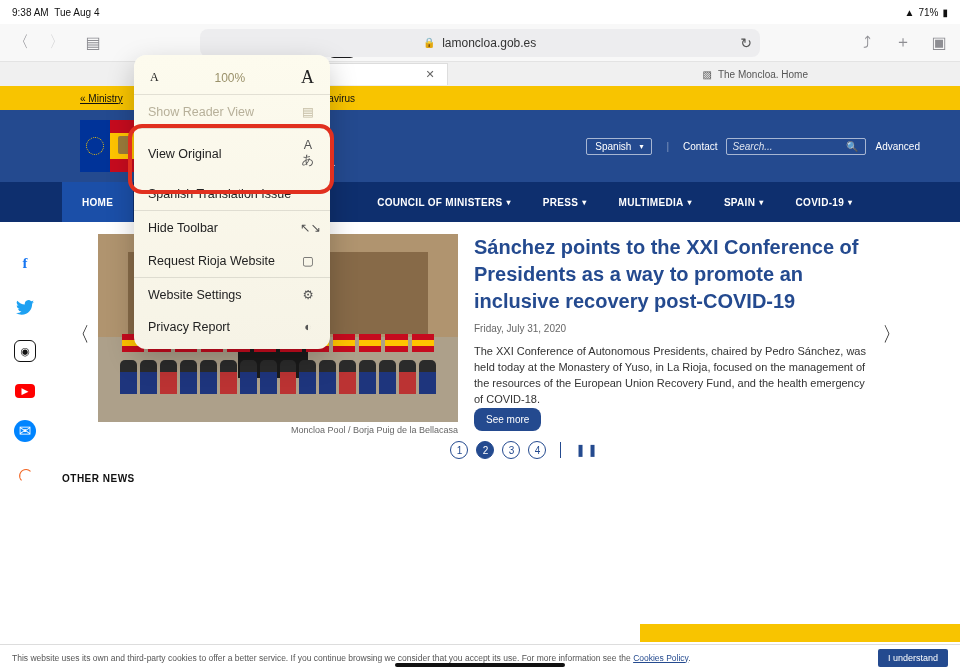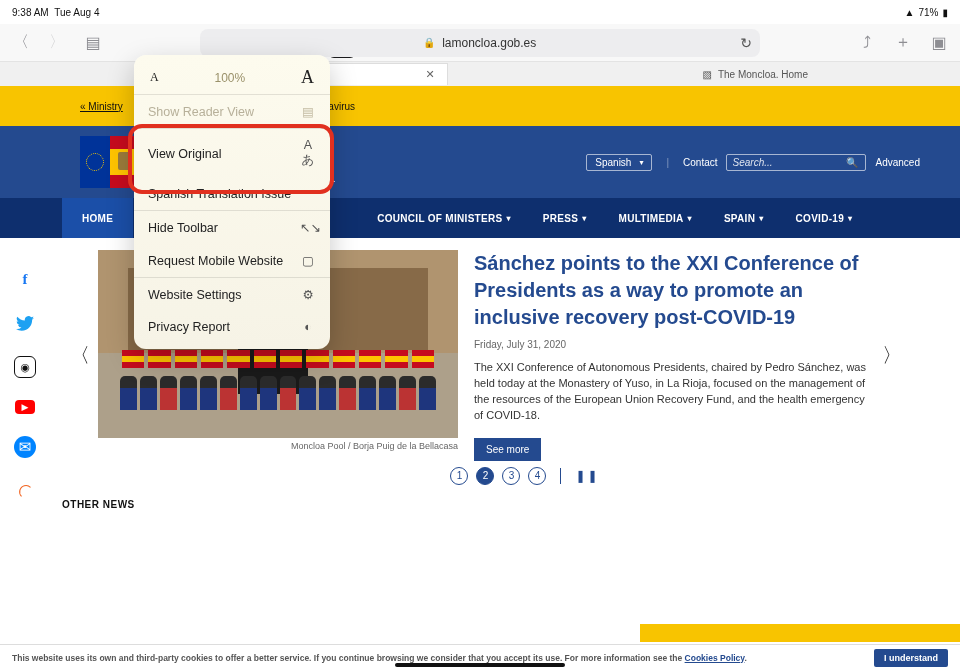--- a/index.html
+++ b/index.html
@@ -15,21 +15,21 @@
   .addr { width:560px; height:28px; background:#ededef; border-radius:8px; display:flex; align-items:center; justify-content:center; font-size:12px; color:#333; gap:6px; position:relative;}
   .aa-btn { position:absolute; left:210px; top:5px; width:28px; height:24px; background:#1c1c1e; border-radius:6px; display:flex; align-items:center; justify-content:center; color:#fff; font-size:11px; font-weight:600; }
   .lock { font-size:10px; }
   .reload { position:absolute; right:8px; color:#555; font-size:14px; }
   
   .tabstrip { height:24px; background:#f0f0f0; display:flex; align-items:center; font-size:10px; color:#555; padding:0 100px; gap:50px; }
   .tab { display:flex; align-items:center; gap:6px; padding:0 12px; height:22px; }
   .tab.active { background:#fff; border-top:1px solid #ddd; border-left:1px solid #ddd; border-right:1px solid #ddd;}
   .closetab { color:#666; font-size:11px; }
   
-  .yellowbar { background:#f8c400; height:40px; display:flex; align-items:center; padding-left:80px; font-size:10px; color:#111; }
+  .yellowbar { background:#f8c400; height:24px; display:flex; align-items:center; padding-left:80px; font-size:10px; color:#111; }
   .yellowbar a { color:#111; text-decoration:underline; font-weight:500;}
   
   .bluehdr { background:#244a8f; height:72px; display:flex; align-items:center; padding:0 40px 0 80px; color:#fff; }
   .flagblock { width:130px; height:52px; display:flex; }
   .euflag { width:30px; background:#003399; position:relative;}
   .euflag::after{content:"";position:absolute;top:50%;left:50%;width:16px;height:16px;transform:translate(-50%,-50%);border-radius:50%;border:1px dotted #ffcc00;}
   .esflag { flex:1; background:linear-gradient(#c60b1e 0 25%, #ffc400 25% 75%, #c60b1e 75% 100%); position:relative;}
   .esflag::after{content:"";position:absolute;left:8px;top:16px;width:14px;height:18px;background:#9b7b3b;border-radius:2px;}
   .wordmark { margin-left:10px; display:flex; flex-direction:column; gap:2px;}
   .wordmark .wm1{background:#fff;color:#244a8f;font-size:8px;font-weight:700;padding:1px 2px;width:34px;text-align:center;}
@@ -70,32 +70,32 @@
   .photo .crowd{position:absolute;bottom:28px;left:22px;right:22px;height:42px;display:flex;gap:3px;align-items:flex-end;}
   .photo .crowd span{flex:1;height:34px;background:linear-gradient(#2b2b2b 0 35%,#1e357d 35% 100%);border-radius:5px 5px 0 0;}
   .photo .crowd span:nth-child(3n){background:linear-gradient(#2b2b2b 0 35%,#b33 35% 100%);}
   .photo .flagsrow{position:absolute;bottom:70px;left:24px;right:24px;height:18px;display:flex;gap:4px;}
   .photo .flagsrow i{flex:1;background:linear-gradient(#c60b1e 0 33%,#ffc400 33% 66%,#c60b1e 66% 100%);}
   .caption{font-size:9px;color:#666;text-align:right;padding-top:3px;}
   .article{flex:1;padding-right:6px;}
   .headline{color:#244a8f;font-size:20px;font-weight:600;line-height:1.35;}
   .date{font-size:10px;color:#666;margin:8px 0 10px;}
   .summary{font-size:11px;color:#333;line-height:1.45;}
-  .seemore{display:inline-block;margin-top:14px;background:#244a8f;color:#fff;font-size:10px;padding:6px 12px;border-radius:0;}
+  .seemore{display:inline-block;background:#244a8f;color:#fff;font-size:10px;padding:6px 12px;border-radius:8px;}
   
   .pager{display:flex;align-items:center;justify-content:center;gap:8px;margin-top:6px;padding-left:90px;}
   .pg{width:18px;height:18px;border:1.5px solid #244a8f;border-radius:50%;display:flex;align-items:center;justify-content:center;font-size:10px;color:#244a8f;}
   .pg.active{background:#244a8f;color:#fff;}
   .pgsep{width:1px;height:16px;background:#244a8f;margin:0 6px;}
   .pgpause{color:#244a8f;letter-spacing:2px;font-size:12px;}
   
   .other{margin:14px 0 0 62px;font-size:10px;font-weight:800;letter-spacing:.5px;color:#111;}
   .ybar2{position:absolute;bottom:28px;right:0;width:320px;height:18px;background:#f8c400;}
   
-  .cookiebar{position:absolute;bottom:0;left:0;right:0;height:26px;background:#fff;border-top:1px solid #ddd;display:flex;align-items:center;justify-content:space-between;padding:6px 12px;font-size:8.5px;color:#555;font-weight:bold;}
+  .cookiebar{position:absolute;bottom:0;left:0;right:0;height:26px;background:#fff;border-top:1px solid #ddd;display:flex;align-items:center;justify-content:space-between;padding:6px 12px;font-size:8.5px;color:#555;}
   .cookiebar .cklink{color:#244a8f;text-decoration:underline;}
   .ckbtn{background:#244a8f;color:#fff;padding:4px 10px;font-size:9px;border-radius:2px;}
   .homeind{position:absolute;bottom:3px;left:50%;transform:translateX(-50%);width:170px;height:4px;background:#111;border-radius:3px;}
   
   .popover{position:absolute;left:134px;top:55px;width:196px;background:linear-gradient(#fdfbee,#f6f3e6);border-radius:12px;box-shadow:0 10px 28px rgba(0,0,0,.22);padding:6px 0;font-size:12.5px;color:#222;z-index:50;filter:blur(.2px);}
   .popover::before{content:"";position:absolute;top:-7px;left:90px;border:7px solid transparent;border-bottom-color:#fdfbee;}
   .zoomrow{display:flex;align-items:center;justify-content:space-between;padding:6px 16px;}
   .zoomrow .zsm{font-size:12px;font-family:Georgia,serif;}
   .zoomrow .zbig{font-size:18px;font-family:Georgia,serif;}
   .zoompct{color:#9a916a;font-size:12px;}
@@ -328,21 +328,21 @@
   <div class="mrow">
     <span>Spanish Translation Issue</span>
         <span class="micon"></span>
   </div>
   <div class="msep"></div>
   <div class="mrow">
     <span>Hide Toolbar</span>
         <span class="micon">↖↘</span>
   </div>
   <div class="mrow">
-    <span>Request Mobile Website</span>
+    <span>Request Rioja Website</span>
         <span class="micon">▢</span>
   </div>
   <div class="msep"></div>
   <div class="mrow">
     <span>Website Settings</span>
         <span class="micon">⚙</span>
   </div>
   <div class="mrow">
     <span>Privacy Report</span>
         <span class="micon">◐</span>

